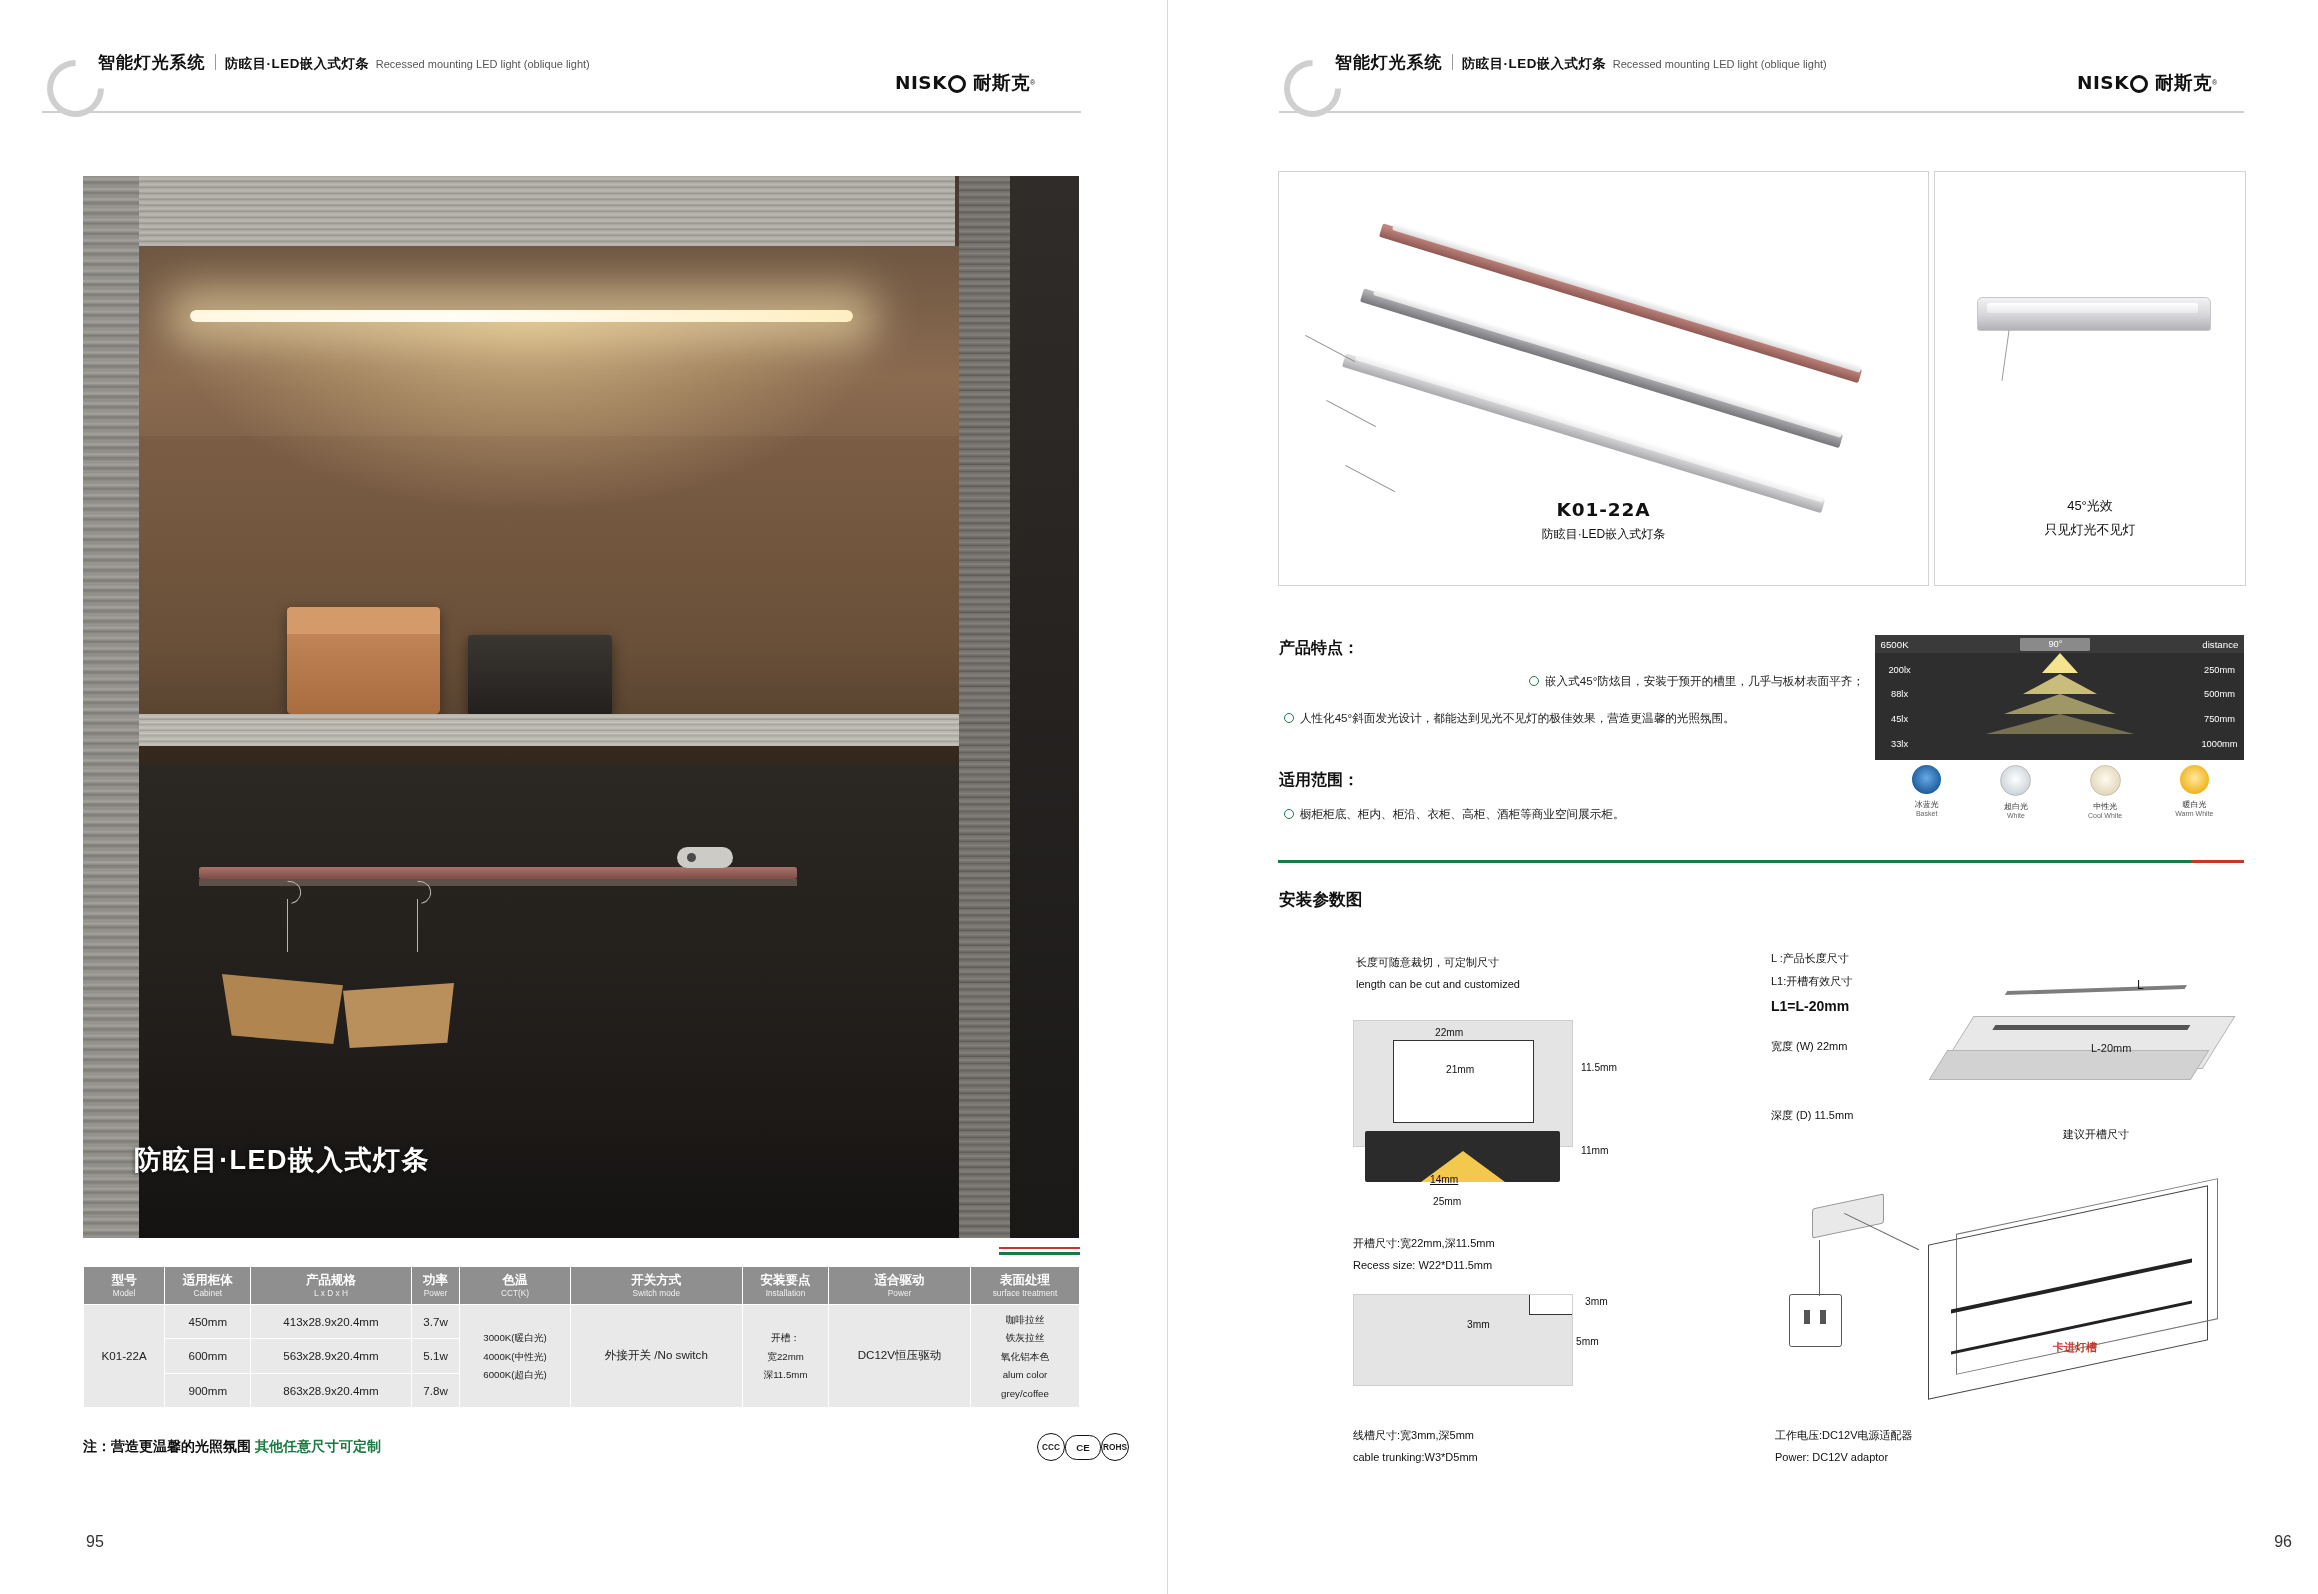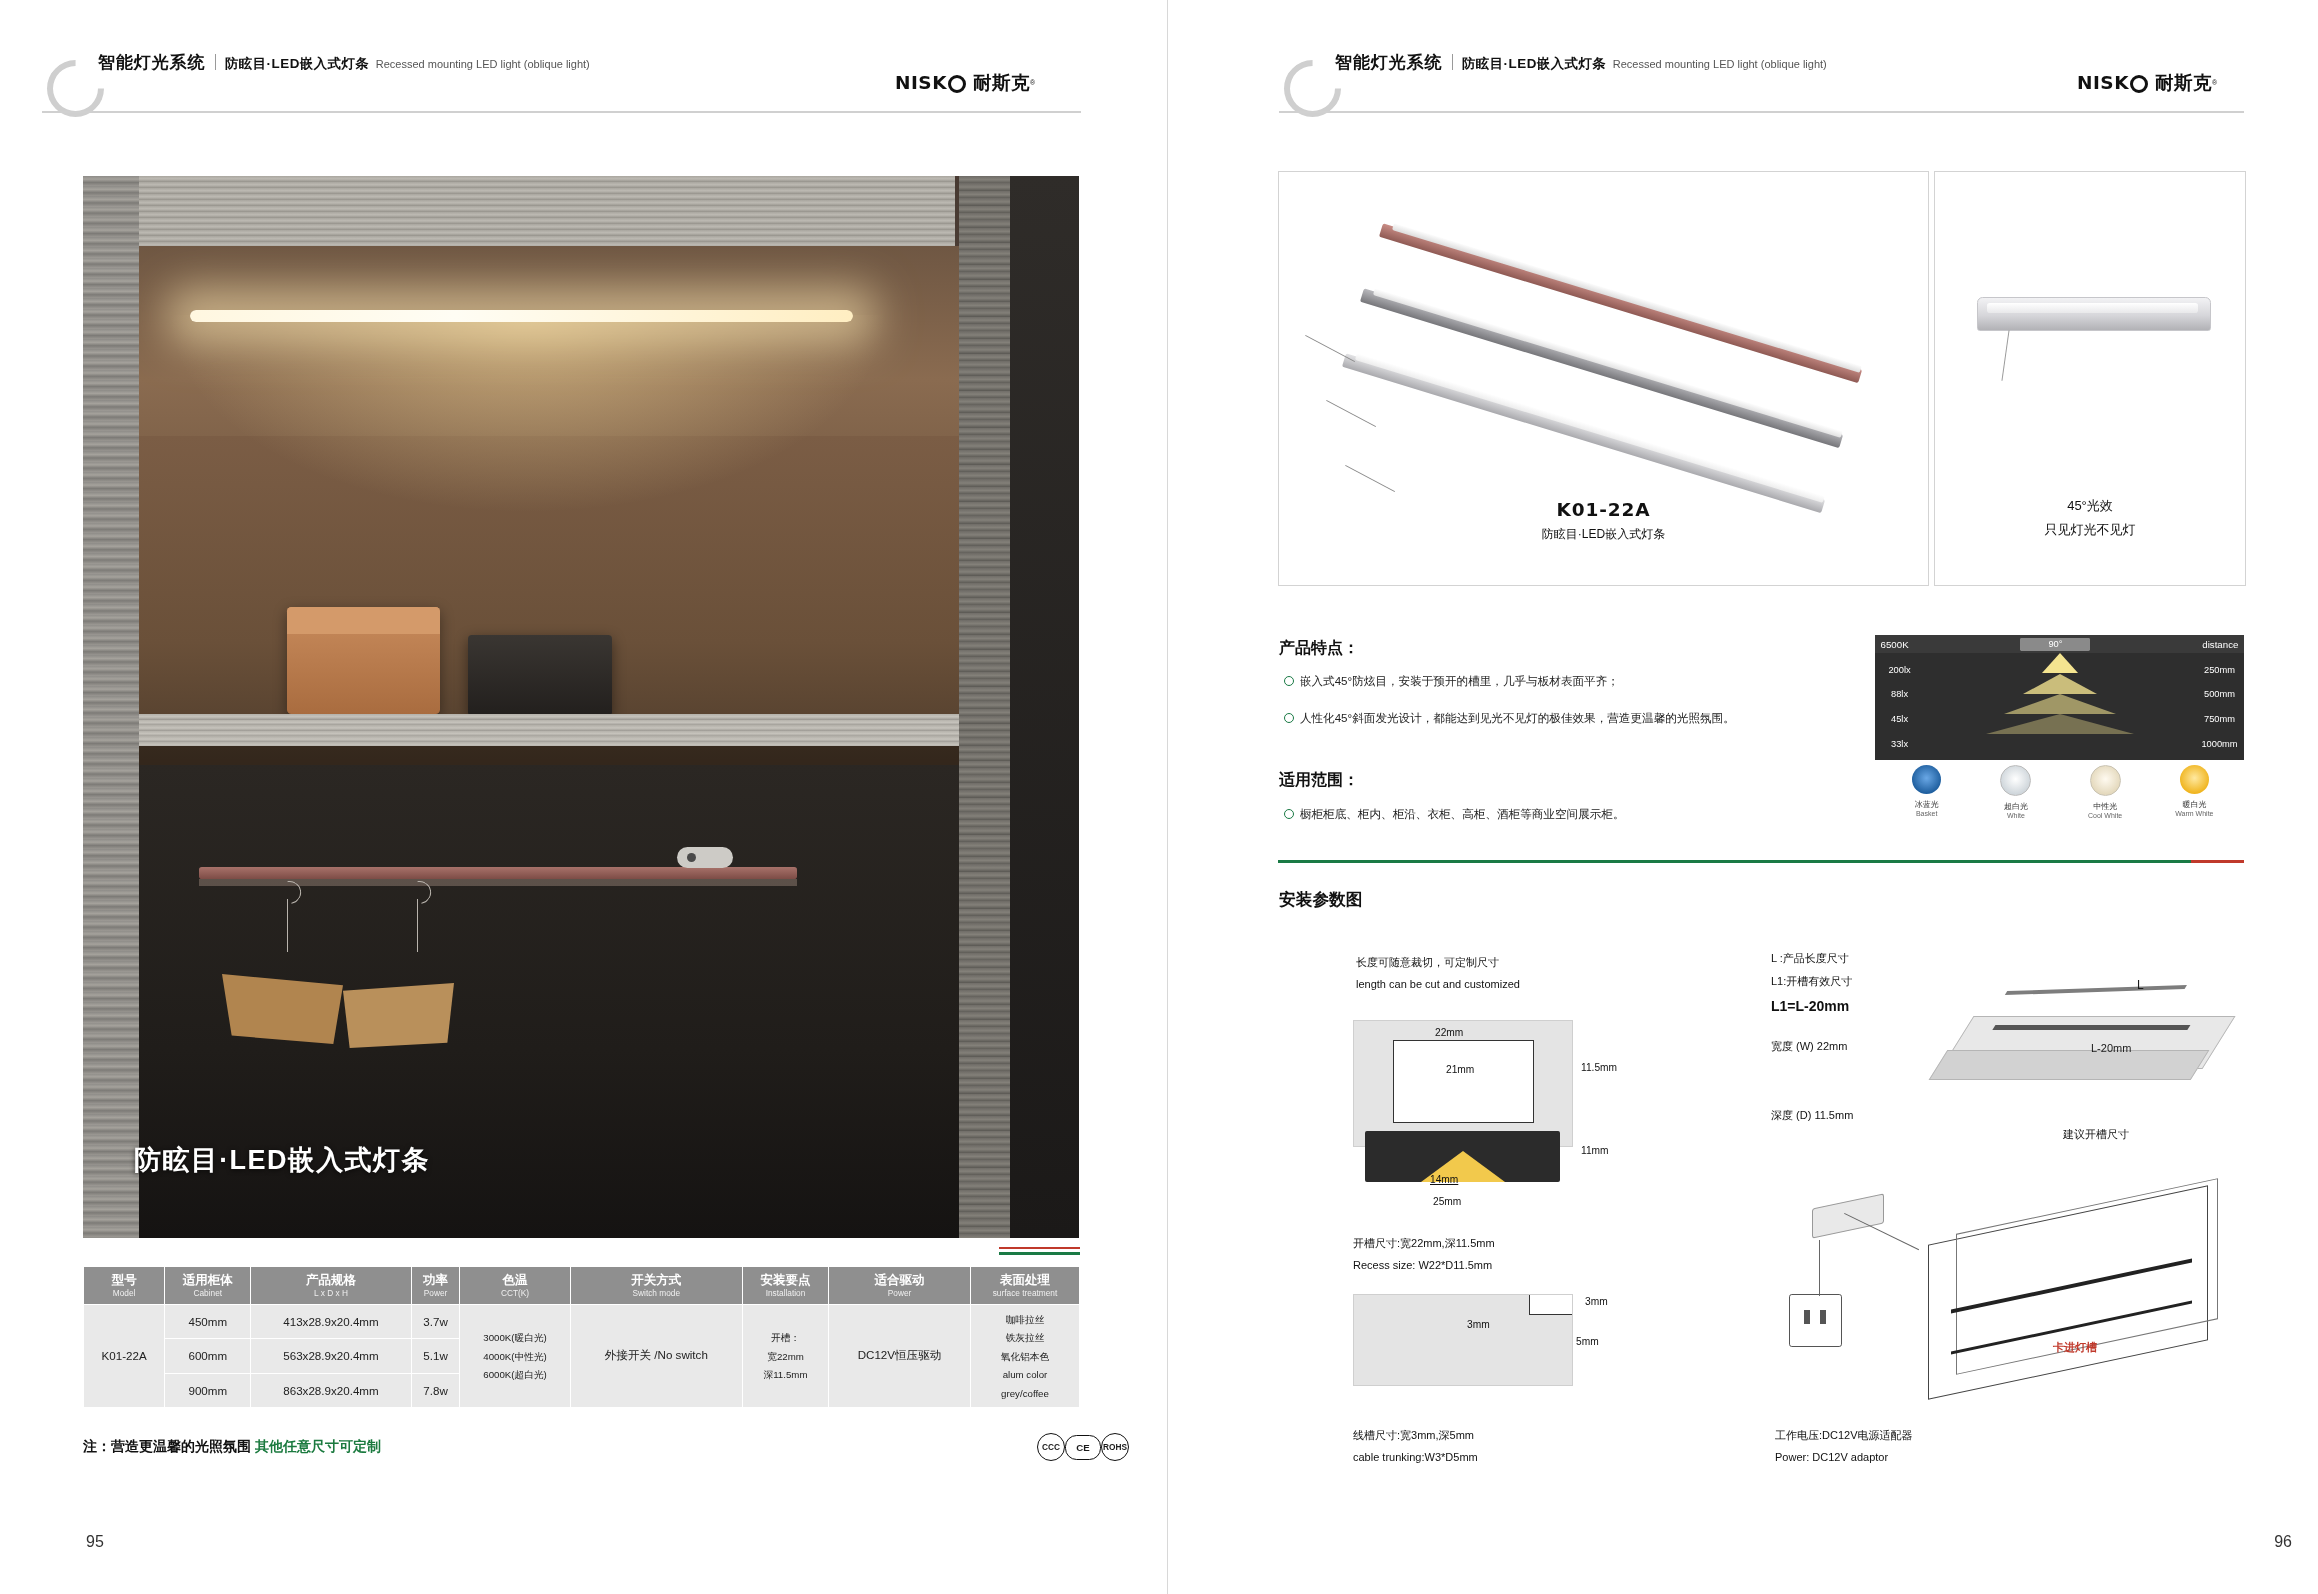--- a/index.html
+++ b/index.html
@@ -340,21 +340,21 @@
       <div style="position:absolute;left:42px;top:125px;width:232px;height:32px;border-radius:5.6px 5.6px 2.8px 2.8px;background:linear-gradient(180deg,#f2f2f4 0%,#d6d6da 55%,#b2b2b6 100%);border:0.9px solid #c6c6ca;"></div>
       <div style="position:absolute;left:52px;top:131px;width:211px;height:10.2px;border-radius:2.8px;background:linear-gradient(180deg,#fff,#e8e8ea);"></div>
       <div style="position:absolute;left:70px;top:158px;width:1.4px;height:51px;background:#9a9a9a;transform:rotate(8deg);"></div>
       <div class="prod-label" style="bottom:46px;">
         <div class="side-t1">45°光效</div>
         <div class="side-t2">只见灯光不见灯</div>
       </div>
     </div>
 
     <div class="sec-title" style="left:111px;top:638px;">产品特点：</div>
-    <div class="bullet" style="left:116px;top:672px;width:580px;">
+    <div class="bullet" style="left:116px;top:672px;width:580px;text-align:right;">
       <span class="dot"></span><span>嵌入式45°防炫目，安装于预开的槽里，几乎与板材表面平齐；</span>
     </div>
     <div class="bullet" style="left:116px;top:709px;width:580px;">
       <span class="dot"></span><span>人性化45°斜面发光设计，都能达到见光不见灯的极佳效果，营造更温馨的光照氛围。</span>
     </div>
 
     <div class="sec-title" style="left:111px;top:770px;">适用范围：</div>
     <div class="bullet" style="left:116px;top:805px;width:580px;">
       <span class="dot"></span><span>橱柜柜底、柜内、柜沿、衣柜、高柜、酒柜等商业空间展示柜。</span>
     </div>

